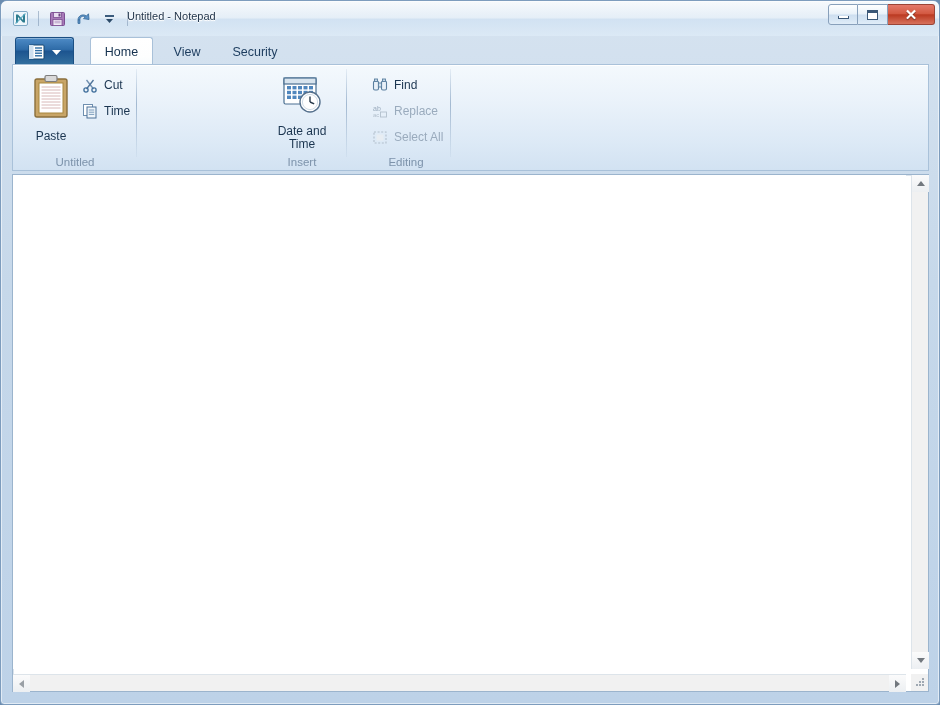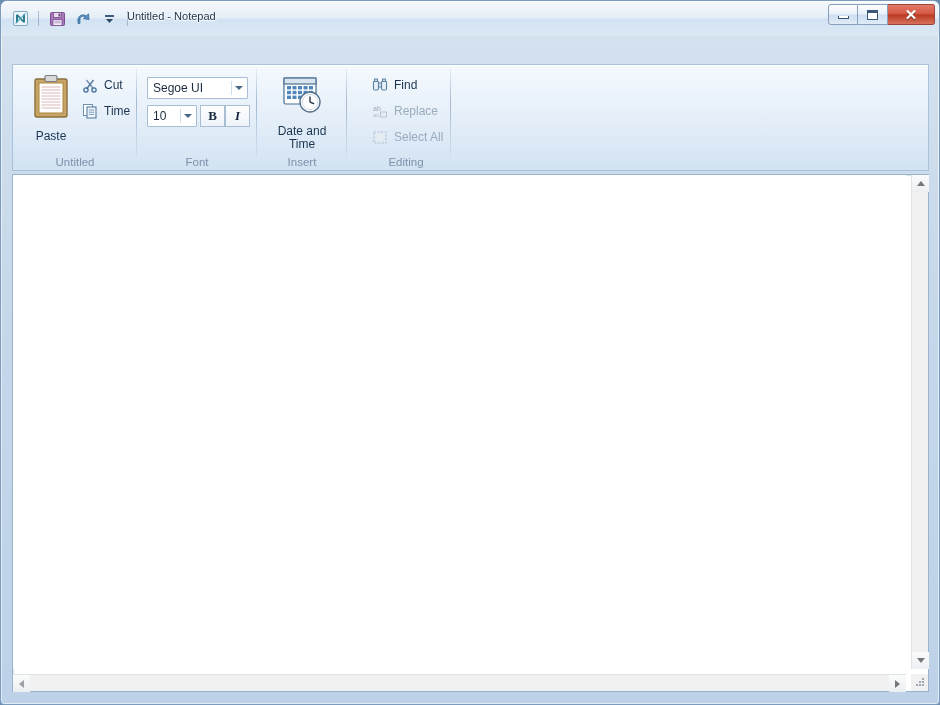--- a/index.html
+++ b/index.html
@@ -352,20 +352,46 @@
       </div>
       <div class="wc">
         <div class="wc-max-outer"></div>
       </div>
       <div class="wc close">
         <span class="wc-x">✕</span>
       </div>
     </div>
   </div>
 
+  <div id="tabstrip">
+
+    <div id="appmenu-btn">
+      <svg width="18" height="16" viewBox="0 0 18 16">
+        <rect x="1" y="1" width="15" height="14" rx="1" fill="#ffffff" stroke="#16466f" stroke-width="1"></rect>
+        <rect x="1" y="1" width="4.5" height="14" fill="#cfe0ef"></rect>
+        <line x1="7" y1="4" x2="14" y2="4" stroke="#2d6ca3" stroke-width="1.4"></line>
+        <line x1="7" y1="6.6" x2="14" y2="6.6" stroke="#2d6ca3" stroke-width="1.4"></line>
+        <line x1="7" y1="9.2" x2="14" y2="9.2" stroke="#2d6ca3" stroke-width="1.4"></line>
+        <line x1="7" y1="11.8" x2="14" y2="11.8" stroke="#2d6ca3" stroke-width="1.4"></line>
+      </svg>
+      <svg width="11" height="8" viewBox="0 0 11 8">
+        <path d="M1 2 L10 2 L5.5 7 Z" fill="#ffffff"></path>
+      </svg>
+    </div>
+
+    <div class="tab active" style="left:78px; width:63px;">
+      <span>Home</span>
+    </div>
+    <div class="tab" style="left:147px; width:56px;">
+      <span>View</span>
+    </div>
+    <div class="tab" style="left:206px; width:74px;">
+      <span>Security</span>
+    </div>
+  </div>
 
   <div id="ribbon">
     <div id="ribbon-inner">
 
       <div class="group" style="left:0px; width:124px;">
 
         <div class="bigbtn" style="left:11px; top:6px; width:54px; height:72px;">
           <svg width="42" height="46" viewBox="0 0 42 46">
             <rect x="5" y="5" width="32" height="38" rx="2" fill="#c8a567" stroke="#8a6f3c" stroke-width="1.4"></rect>
             <rect x="9" y="9" width="24" height="30" fill="#ffffff" stroke="#a8873f" stroke-width="1"></rect>
@@ -402,44 +428,20 @@
             <line x1="6.8" y1="9.2" x2="12.2" y2="9.2" stroke="#6f93b5" stroke-width="0.9"></line>
             <line x1="6.8" y1="11.4" x2="12.2" y2="11.4" stroke="#6f93b5" stroke-width="0.9"></line>
           </svg>
           <span>Time</span>
         </div>
 
         <div class="group-label">Untitled</div>
         <div class="group-sep" style="right:0;"></div>
       </div>
 
-      <div class="group" style="left:124px; width:120px;">
-
-        <div class="combo" style="left:10px; top:12px; width:101px; height:22px;">
-          <span>Segoe UI</span>
-          <span class="cb-sep"></span>
-          <span class="arrow"></span>
-        </div>
-
-        <div class="combo" style="left:10px; top:40px; width:50px; height:22px;">
-          <span>10</span>
-          <span class="cb-sep"></span>
-          <span class="arrow"></span>
-        </div>
-
-        <div class="fmtbtn" style="left:63px; top:40px; width:25px; height:22px;">
-          <span>B</span>
-        </div>
-        <div class="fmtbtn italic" style="left:88px; top:40px; width:25px; height:22px;">
-          <span>I</span>
-        </div>
-
-        <div class="group-label">Font</div>
-        <div class="group-sep" style="right:0;"></div>
-      </div>
 
       <div class="group" style="left:244px; width:90px;">
 
         <div class="bigbtn" style="left:11px; top:6px; width:68px; height:80px;">
           <svg width="42" height="42" viewBox="0 0 42 42">
             <rect x="3" y="4" width="32" height="26" rx="1.5" fill="#ffffff" stroke="#4a6f91" stroke-width="1.2"></rect>
             <rect x="3" y="4" width="32" height="6" fill="#d8e4ee" stroke="#4a6f91" stroke-width="1.2"></rect>
             <g fill="#4f86bd">
               <rect x="6" y="12" width="4" height="3.4"></rect>
                 <rect x="11.5" y="12" width="4" height="3.4"></rect>

